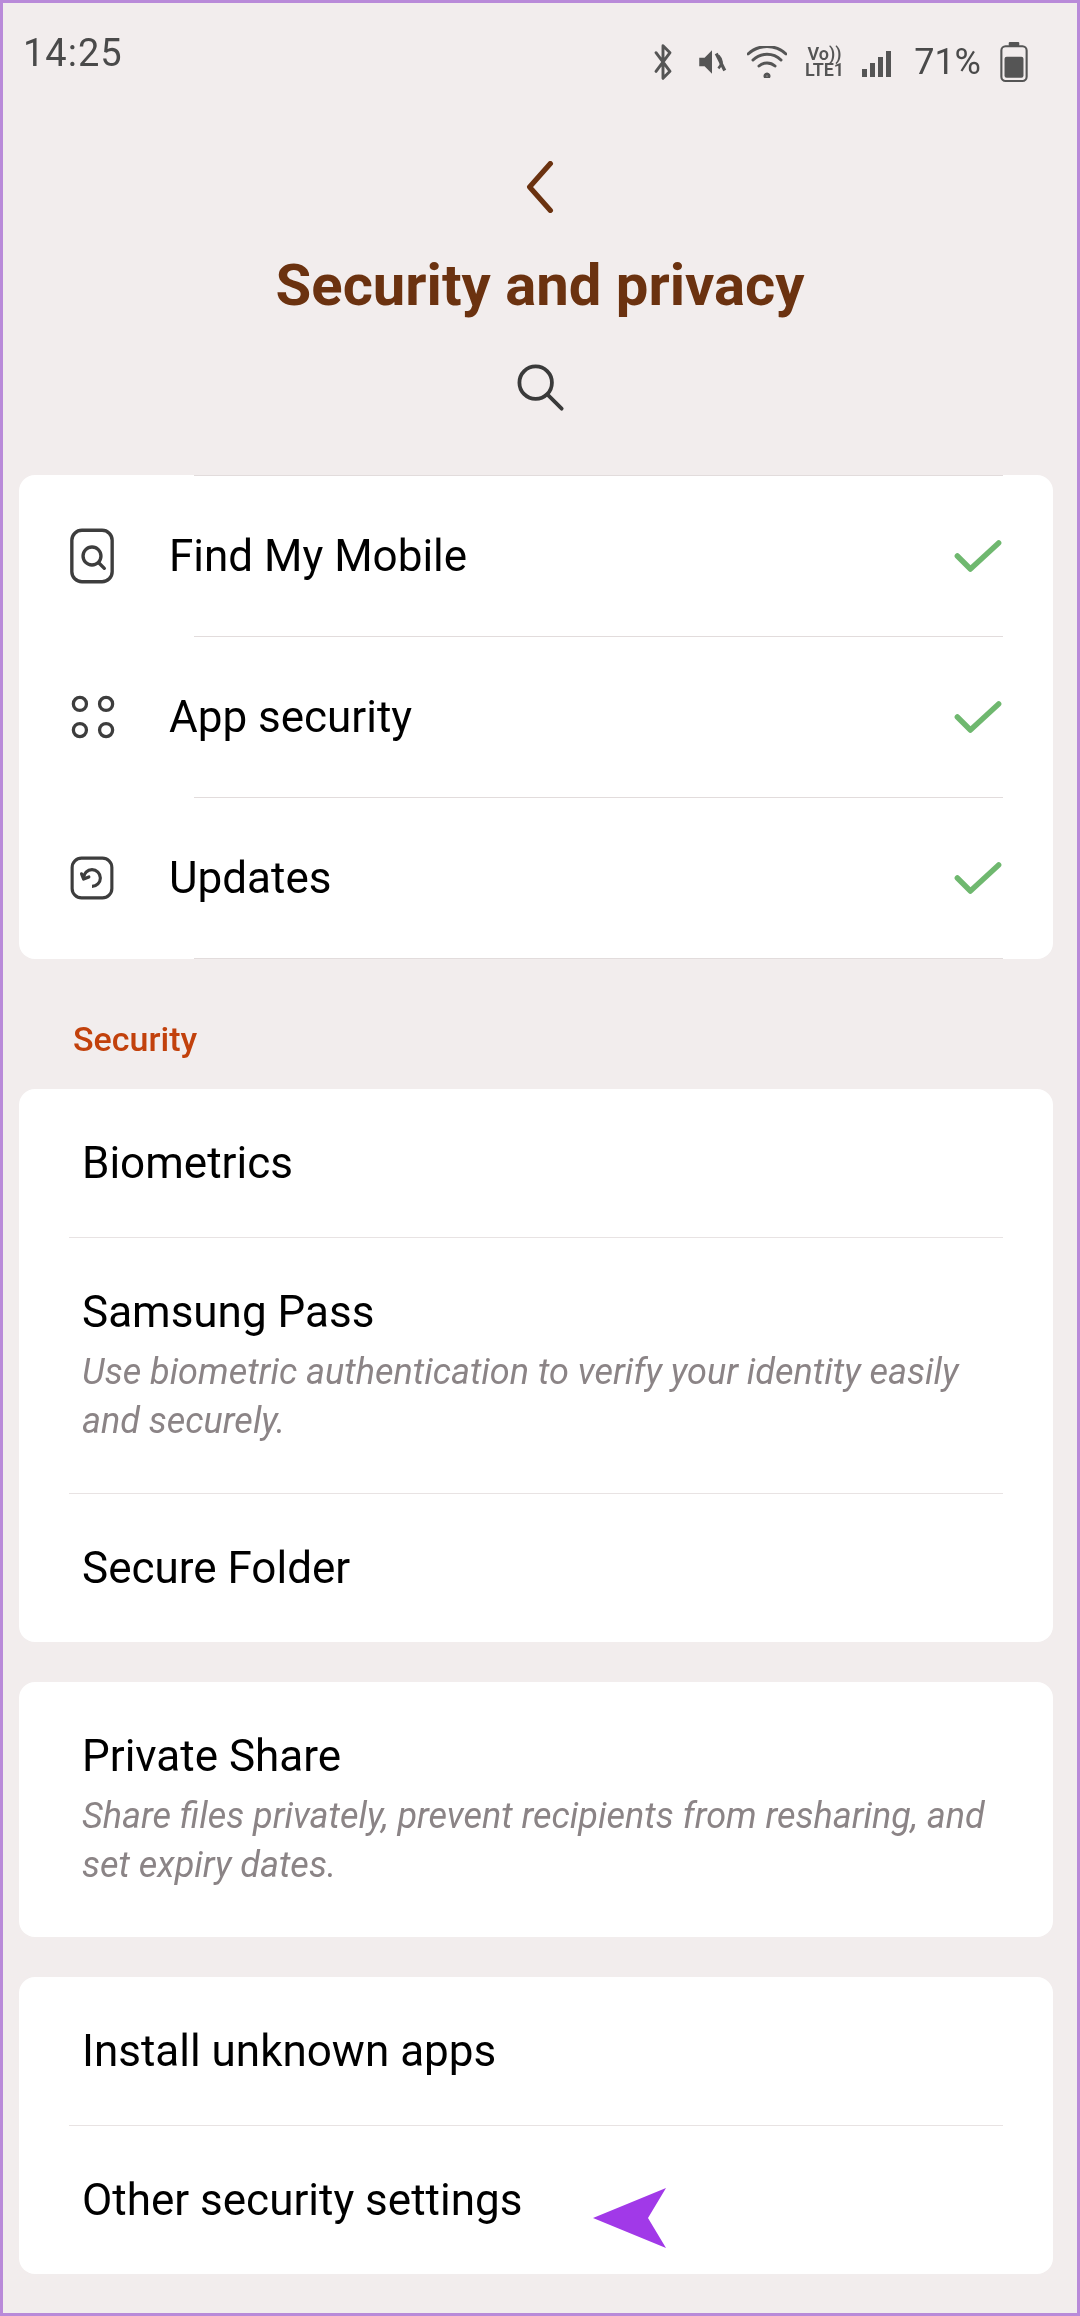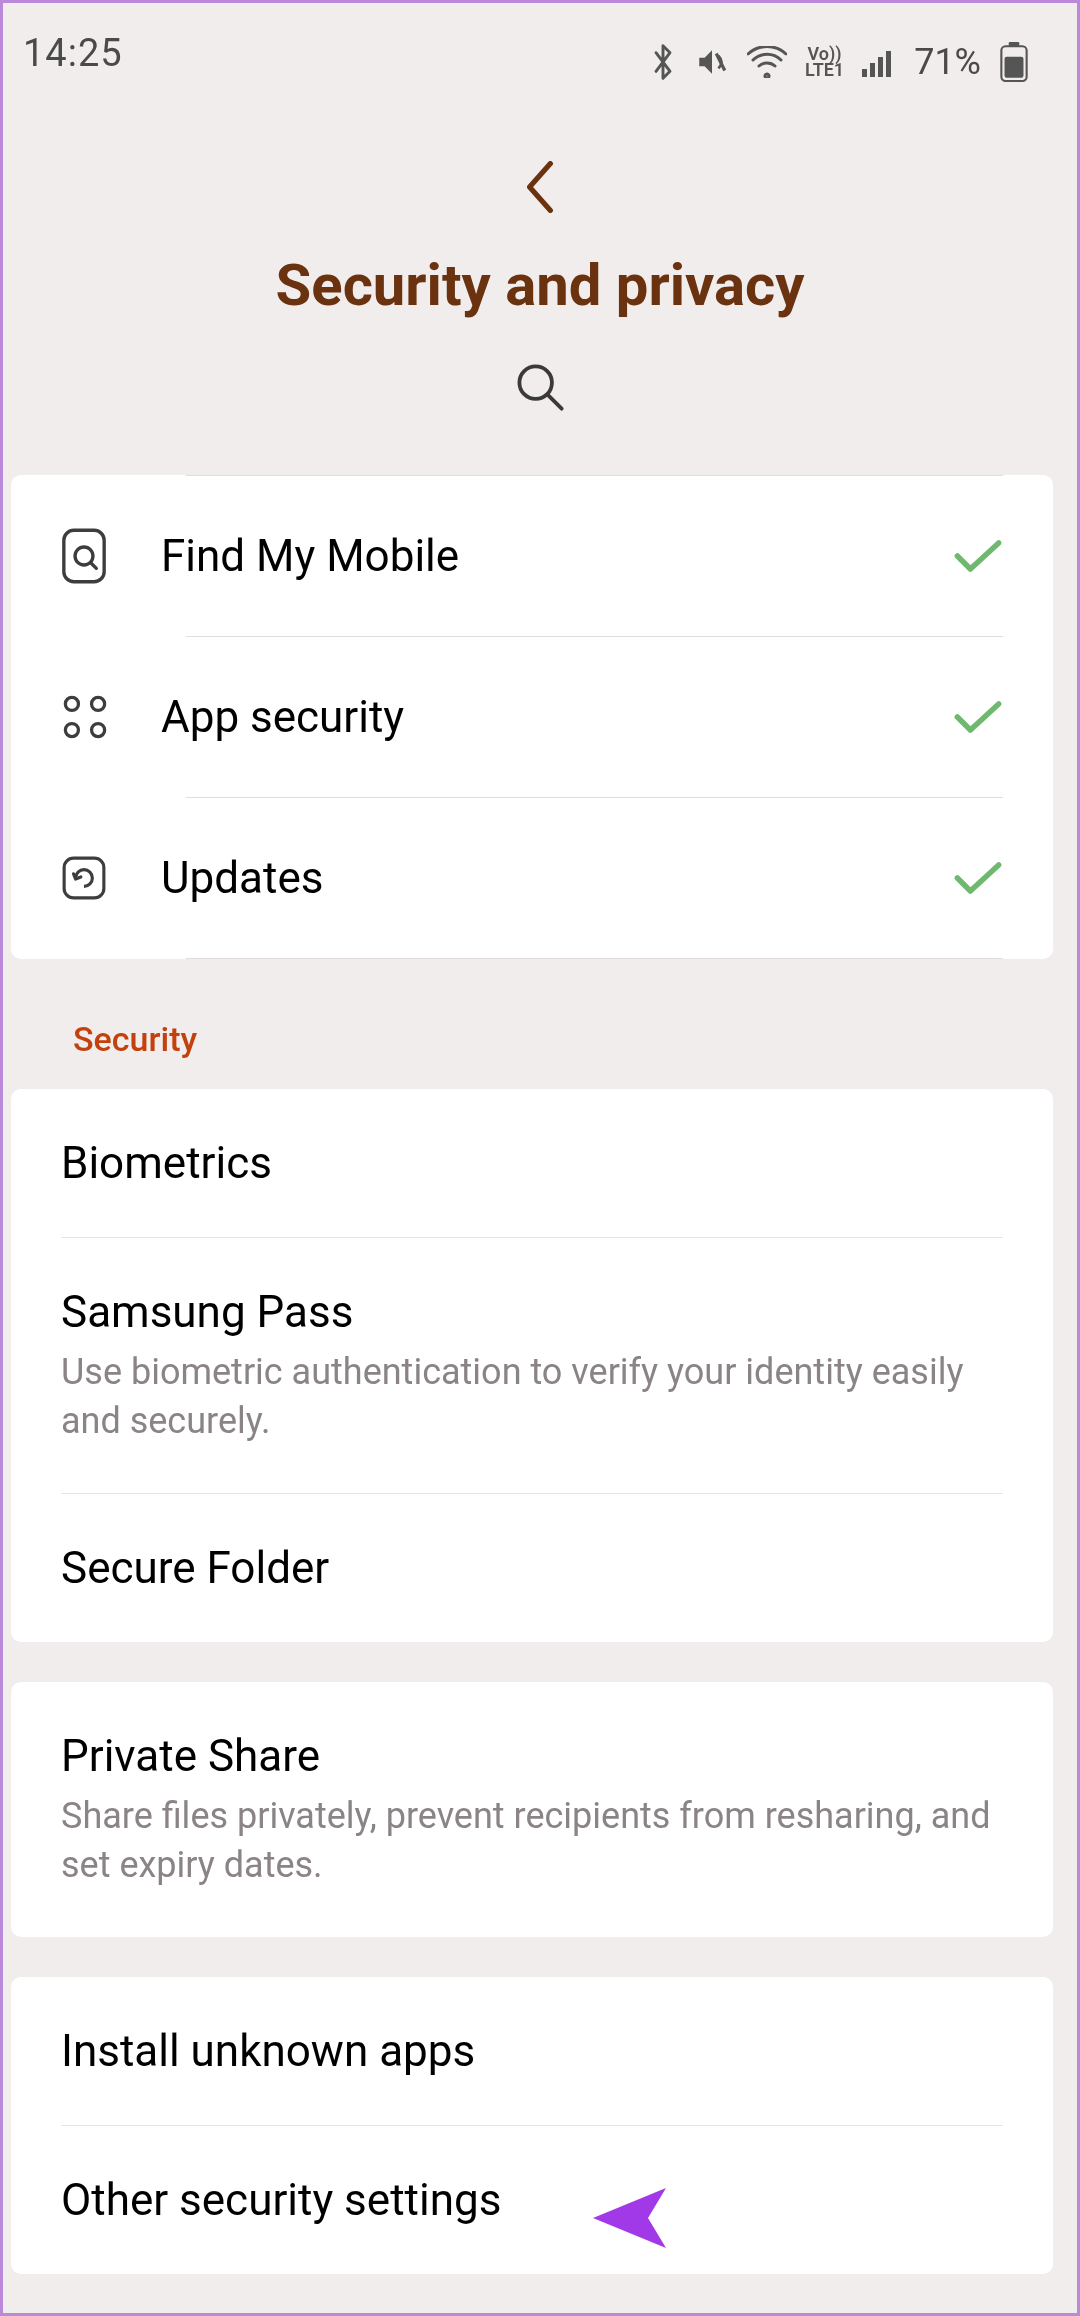--- a/index.html
+++ b/index.html
@@ -39,22 +39,22 @@
     flex: 1;
     font-size: 58px;
     font-weight: 700;
     color: #6b3210;
   }
   .search-btn { width: 56px; height: 56px; display:flex; align-items:center; justify-content:center; }
 
   
   .card {
     background: #fff;
-    margin: 0 24px 40px 8px;
-    border-radius: 10px;
+    margin: 0 24px 40px 16px;
+    border-radius: 16px;
     overflow: hidden;
   }
   .card.first { margin-top: 10px; }
 
   
   .icon-row {
     display: flex;
     align-items: center;
     padding: 0 50px;
     height: 160px;
@@ -86,31 +86,32 @@
   
   .section-label {
     font-size: 34px;
     color: #c2410c;
     padding: 20px 70px 30px 70px;
     font-weight: 500;
   }
 
   
   .simple-row {
-    padding: 48px 50px;
+    padding: 48px 63px;
   }
   .simple-row .title {
     font-size: 44px;
     color: #000;
   }
   .simple-row .desc {
     font-size: 36px;
     color: #8b8486;
     margin-top: 10px;
     line-height: 1.35;
+    font-style: italic;
   }
   .divider-full {
     height: 1px;
     background: #e8e3e3;
     margin: 0 50px;
   }
 
   
   .anno-arrow {
     position: absolute;

